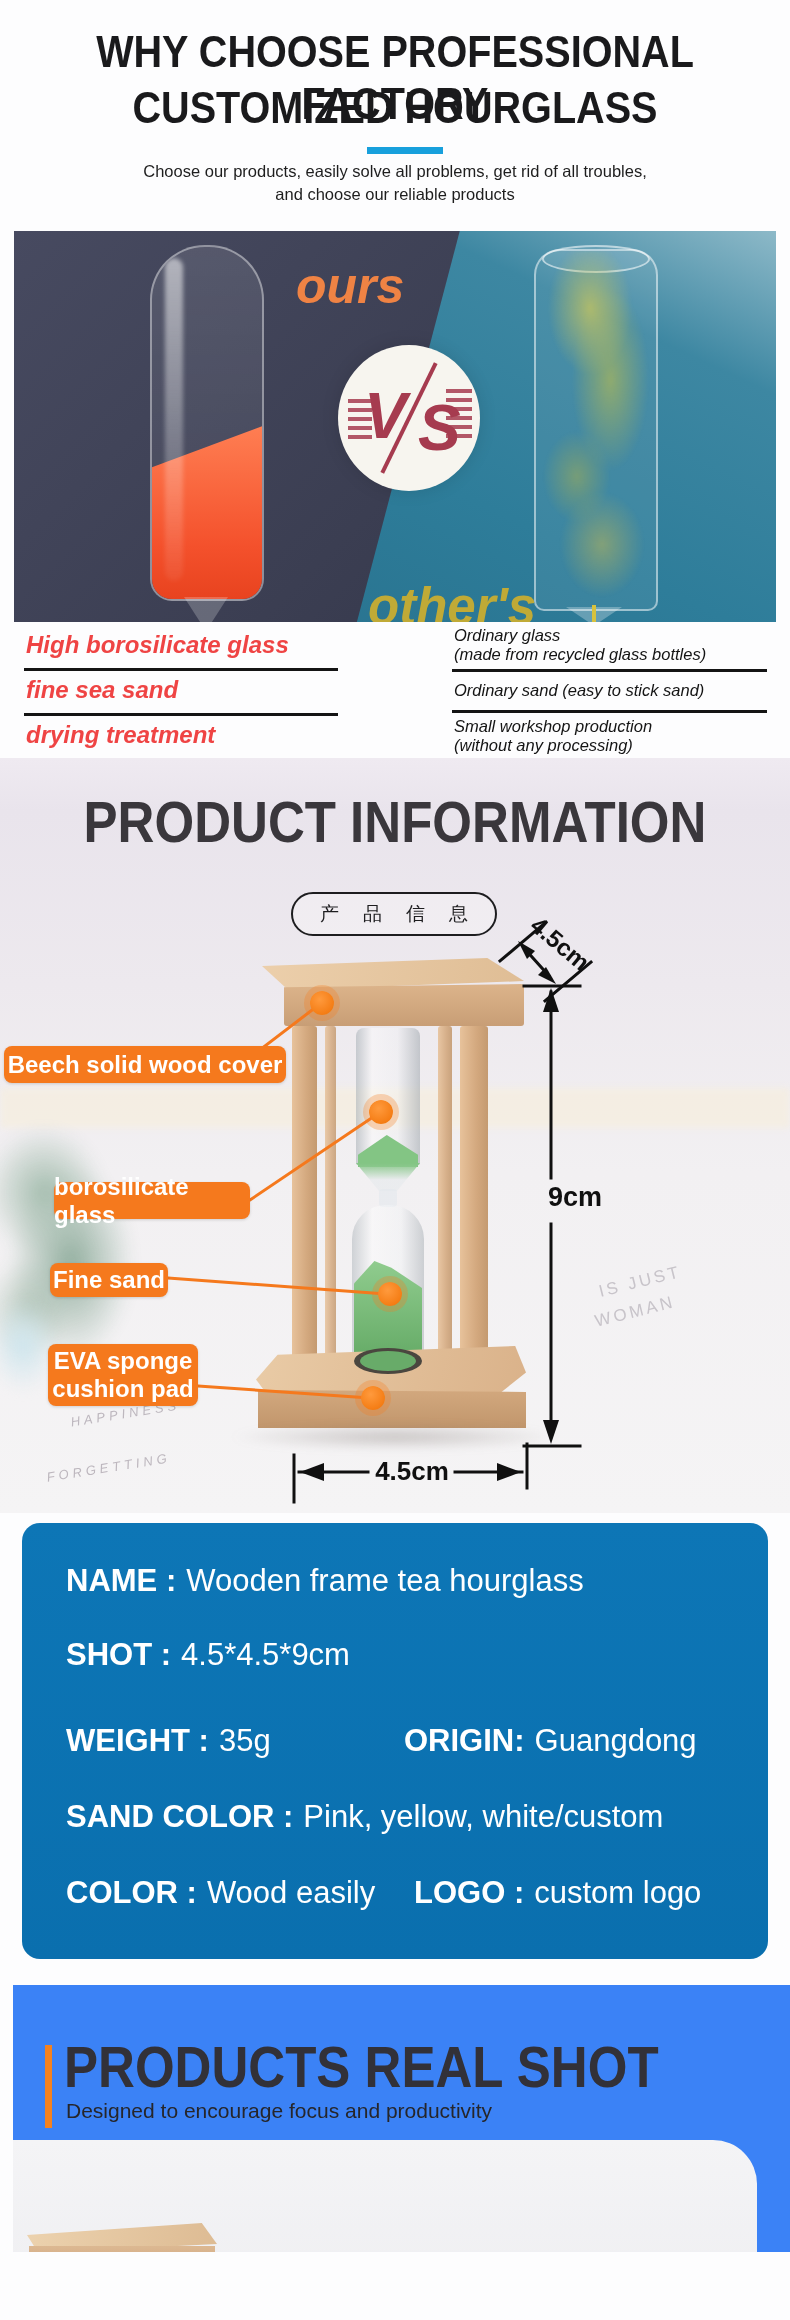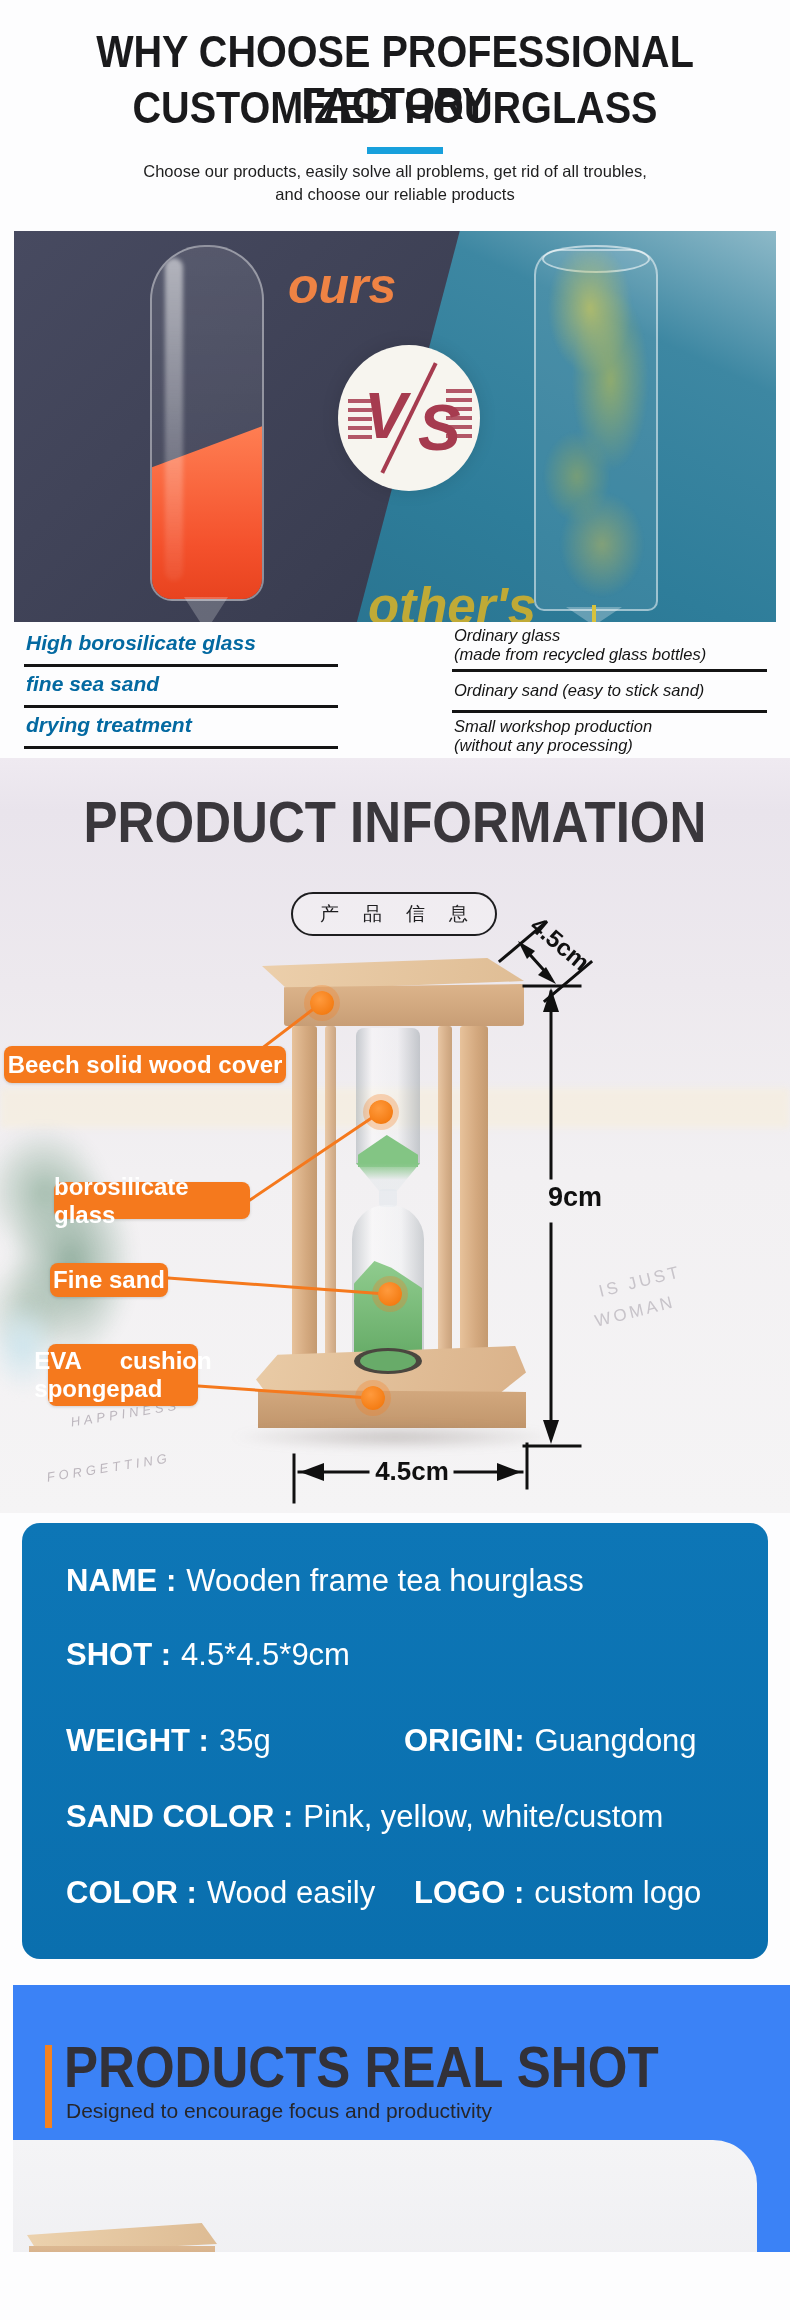--- a/index.html
+++ b/index.html
@@ -22,21 +22,21 @@
   .tube-l{position:absolute;left:136px;top:14px;width:110px;height:352px;
           border:2px solid rgba(255,255,255,.4);border-radius:55px 55px 22px 22px;
           background:linear-gradient(rgba(255,255,255,.10),rgba(255,255,255,.03));overflow:hidden;}
   .sand-l{position:absolute;left:0;right:0;bottom:0;height:178px;
           background:linear-gradient(#ff8054,#f4512c 70%,#e8431f);
           clip-path:polygon(0 26%,100% 3%,100% 100%,0 100%);}
   .tube-hl{position:absolute;left:12%;top:3%;width:16%;height:92%;border-radius:40px;
           background:linear-gradient(rgba(255,255,255,.55),rgba(255,255,255,.06));filter:blur(2px);}
   .funnel-l{position:absolute;left:170px;top:366px;width:44px;height:26px;
           background:rgba(255,255,255,.22);clip-path:polygon(0 0,100% 0,62% 100%,38% 100%);}
-  .ours-label{position:absolute;left:274px;top:26px;font-size:50px;font-weight:bold;
+  .ours-label{position:absolute;left:282px;top:26px;font-size:50px;font-weight:bold;
           font-style:italic;color:#ef8344;}
   .others-label{position:absolute;left:354px;top:322px;font-size:51px;font-weight:bold;
           font-style:italic;color:#c0aa36;margin-top:24px;}
   .vs-badge{position:absolute;left:324px;top:114px;width:142px;height:146px;border-radius:50%;
           background:#f7f5ef;box-shadow:0 0 18px rgba(0,0,0,.12);}
   .vs-slash{position:absolute;left:69px;top:12px;width:4px;height:122px;background:#a63b4f;
           transform:rotate(26deg);}
   .vs-v{position:absolute;left:26px;top:34px;font-size:64px;font-weight:bold;font-style:italic;color:#a63b4f;}
   .vs-s{position:absolute;left:80px;top:46px;font-size:64px;font-weight:bold;font-style:italic;color:#a63b4f;}
   .speed{position:absolute;background:repeating-linear-gradient(180deg,#a63b4f 0 4px,transparent 4px 9px);opacity:.85;}
@@ -49,21 +49,21 @@
       radial-gradient(48px 65px at 34% 63%,rgba(172,177,77,.5),transparent 70%),
       radial-gradient(60px 75px at 55% 82%,rgba(187,182,87,.55),transparent 70%);}
   .mouth-r{position:absolute;left:528px;top:14px;width:104px;height:24px;border-radius:50%;
           border:2px solid rgba(255,255,255,.55);background:rgba(255,255,255,.08);}
   .funnel-r{position:absolute;left:552px;top:376px;width:56px;height:15px;
           background:rgba(255,255,255,.28);clip-path:polygon(0 0,100% 0,60% 100%,40% 100%);}
   .sandline-r{position:absolute;left:578px;top:374px;width:4px;height:17px;background:#d8c23e;}
 
   
   .list-l{left:24px;top:626px;width:314px;}
-  .cmp-item-l{font-style:italic;font-weight:bold;font-size:21px;color:#0369a1;
+  .cmp-item-l{font-style:italic;font-weight:bold;font-size:24px;color:#ef4444;
           padding:5px 0 9px 2px;border-bottom:3px solid #141414;}
   .list-r{left:452px;top:622px;width:315px;}
   .cmp-item-r{font-style:italic;font-size:16.5px;color:#141414;line-height:1.13;
           padding:4px 0 6px 2px;border-bottom:3px solid #141414;}
   .cmp-line2:empty{display:none;}
 
   
   .pinfo{left:0;top:758px;width:790px;height:755px;overflow:hidden;
       background:linear-gradient(180deg,#efeaf1 0%,#e9e4ec 7%,#edE9ee 30%,#f2f0f2 55%,#f5f4f5 100%);padding-left:44px;}
   .pinfo-title{left:0;top:30px;width:790px;text-align:center;font-size:58px;font-weight:bold;
@@ -258,21 +258,21 @@
     </svg>
 
     <div class="abs dot" style="left:310px;top:233px;"></div>
     <div class="abs dot" style="left:369px;top:342px;"></div>
     <div class="abs dot" style="left:378px;top:524px;"></div>
     <div class="abs dot" style="left:361px;top:628px;"></div>
 
     <div class="abs plabel" style="left:4px;top:288px;width:282px;height:37px;">Beech solid wood cover</div>
     <div class="abs plabel" style="left:54px;top:424px;width:196px;height:37px;">borosilicate glass</div>
     <div class="abs plabel" style="left:50px;top:505px;width:118px;height:34px;">Fine sand</div>
-    <div class="abs plabel" style="left:48px;top:586px;width:150px;height:62px;flex-direction:row;line-height:28px;">
+    <div class="abs plabel" style="left:48px;top:586px;width:150px;height:62px;flex-direction:column;line-height:28px;">
       <span>EVA sponge</span>
       <span>cushion pad</span>
     </div>
 
     <div class="abs dim-text" style="left:512px;top:172px;width:96px;text-align:center;font-size:24px;transform:rotate(40deg);">4.5cm</div>
     <div class="abs dim-text" style="left:548px;top:424px;font-size:27px;">9cm</div>
     <div class="abs dim-text" style="left:368px;top:698px;width:88px;text-align:center;font-size:26px;">4.5cm</div>
   </div>
 
   <div class="abs specs">

